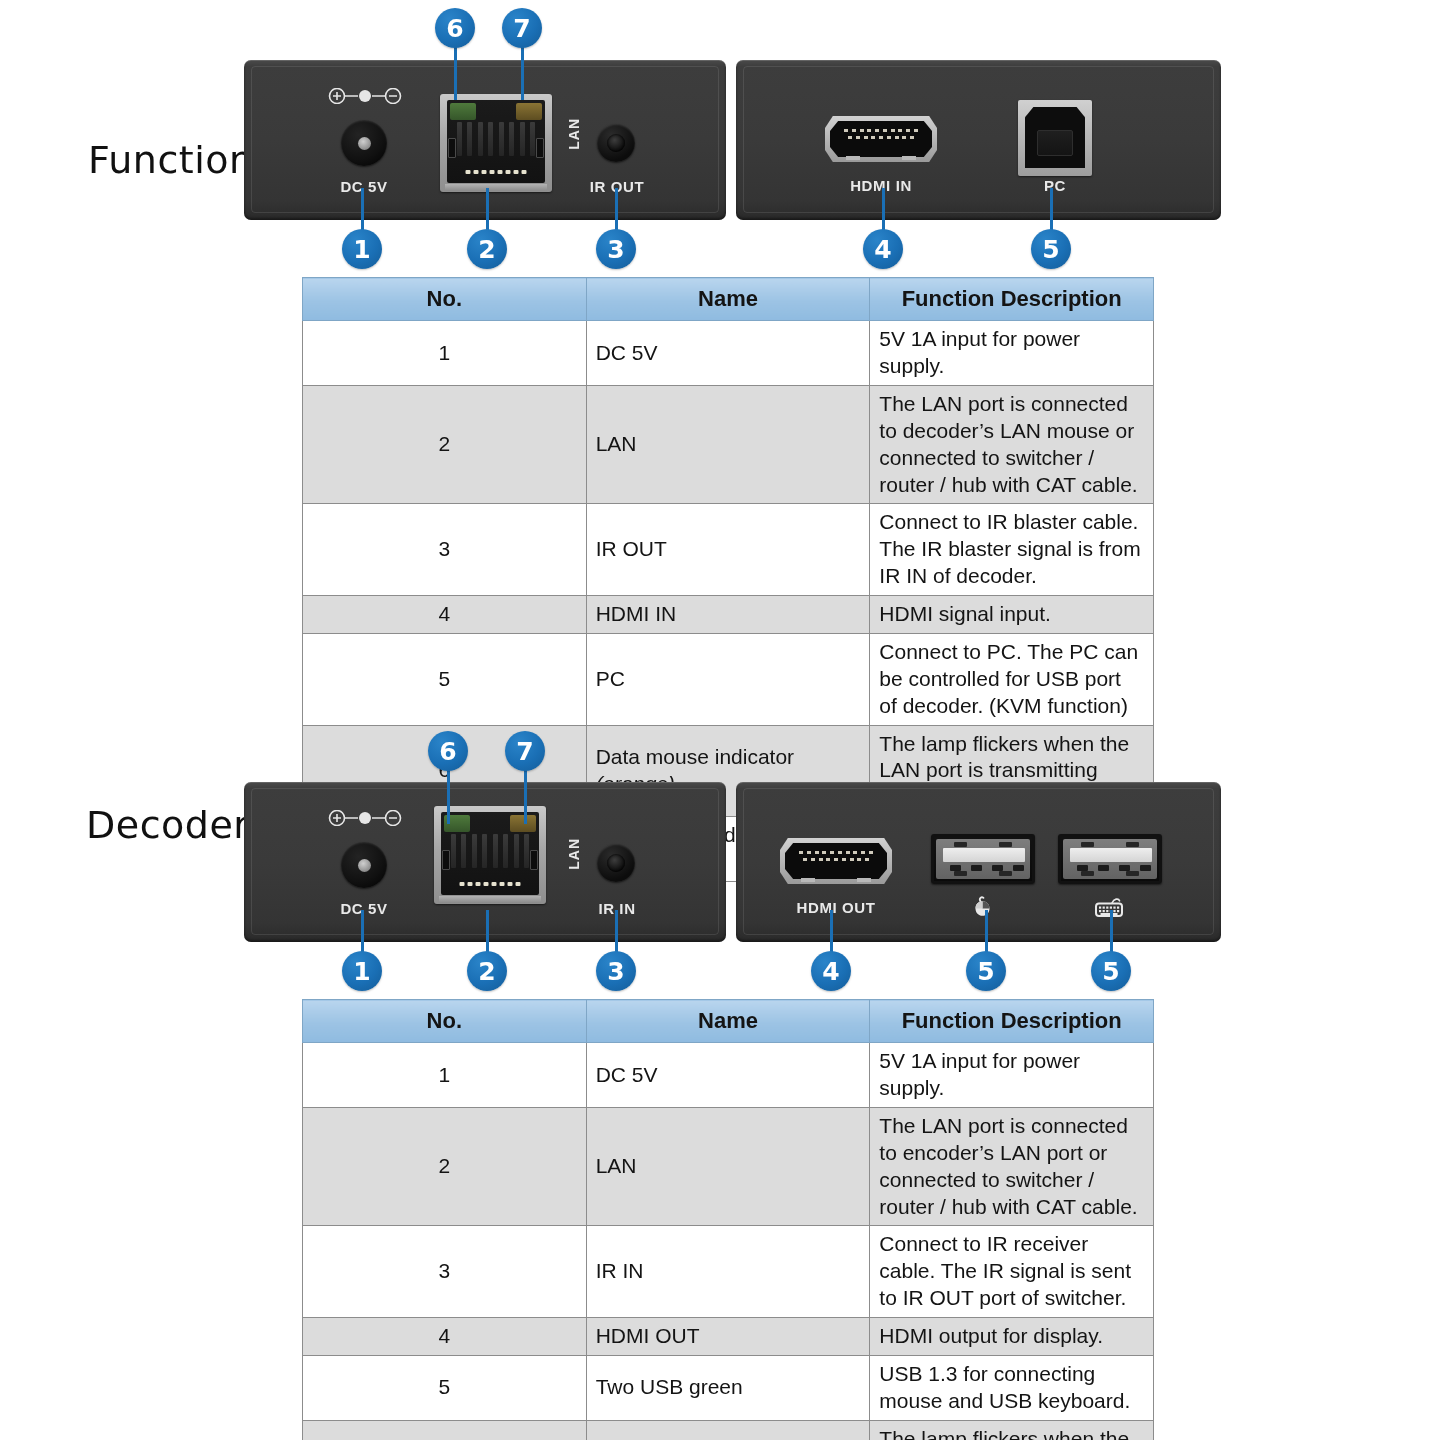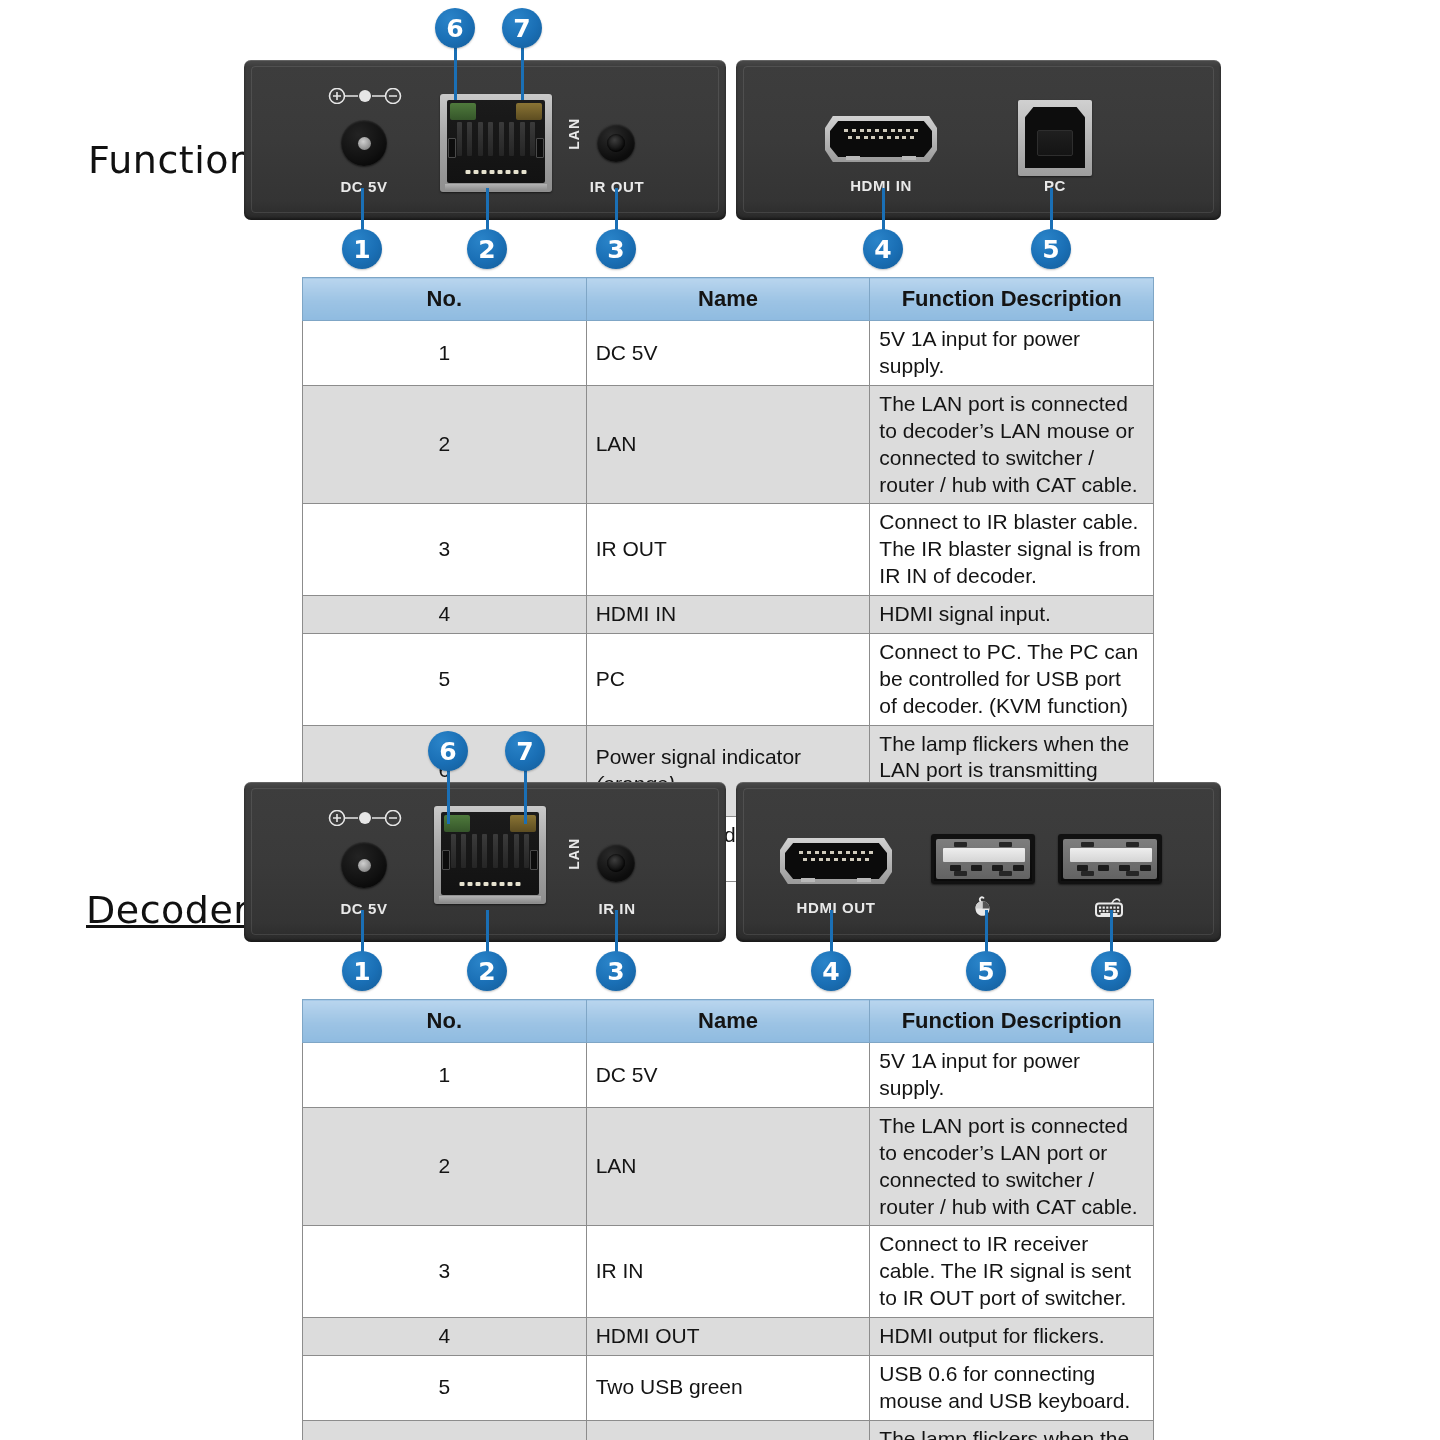--- a/index.html
+++ b/index.html
@@ -316,32 +316,32 @@
       <td class="nm">HDMI IN</td>
       <td>HDMI signal input.</td>
     </tr>
     <tr>
       <td class="no">5</td>
       <td class="nm">PC</td>
       <td>Connect to PC. The PC can be controlled for USB port of decoder. (KVM function)</td>
     </tr>
     <tr class="alt">
       <td class="no">6</td>
-      <td class="nm"><span>Power signal indicator </span><span class="it">(orange)</span></td>
+      <td class="nm"><span>Data mouse indicator </span><span class="it">(orange)</span></td>
       <td>The lamp flickers when the LAN port is transmitting signal.</td>
     </tr>
     <tr>
       <td class="no">7</td>
       <td class="nm">Power LED indicator (green)</td>
       <td>The lamp is on when encoder is powered on.</td>
     </tr>
   </tbody>
 </table>
 
-<div class="abs device-label" style="left:86px;top:888px;text-decoration:underline;">Decoder</div>
+<div class="abs device-label" style="left:86px;top:803px;">Decoder</div>
 
 <div class="panel" style="left:244px;top:782px;width:482px;height:160px;">
   <div class="dc-sym" style="left:84px;top:28px;">
     <svg width="74" height="16" viewBox="0 0 74 16">
       <circle cx="9" cy="8" r="7.5" fill="none" stroke="#e6e6e6" stroke-width="1.6"></circle>
       <path d="M9 4v8M5 8h8" stroke="#e6e6e6" stroke-width="1.6"></path>
       <line x1="17" y1="8" x2="30" y2="8" stroke="#e6e6e6" stroke-width="1.6"></line>
       <circle cx="37" cy="8" r="6" fill="#e6e6e6"></circle>
       <line x1="44" y1="8" x2="57" y2="8" stroke="#e6e6e6" stroke-width="1.6"></line>
       <circle cx="65" cy="8" r="7.5" fill="none" stroke="#e6e6e6" stroke-width="1.6"></circle>
@@ -527,26 +527,26 @@
       <td>The LAN port is connected to encoder’s LAN port or connected to switcher / router / hub with CAT cable.</td>
     </tr>
     <tr>
       <td class="no">3</td>
       <td class="nm">IR IN</td>
       <td>Connect to IR receiver cable. The IR signal is sent to IR OUT port of switcher.</td>
     </tr>
     <tr class="alt">
       <td class="no">4</td>
       <td class="nm">HDMI OUT</td>
-      <td>HDMI output for flickers.</td>
+      <td>HDMI output for display.</td>
     </tr>
     <tr>
       <td class="no">5</td>
       <td class="nm">Two USB green</td>
-      <td>USB 0.6 for connecting mouse and USB keyboard.</td>
+      <td>USB 1.3 for connecting mouse and USB keyboard.</td>
     </tr>
     <tr class="alt">
       <td class="no">6</td>
       <td class="nm">Data signal indicator (orange)</td>
       <td>The lamp flickers when the LAN port is transmitting signal.</td>
     </tr>
 
   </tbody>
 </table>
 

